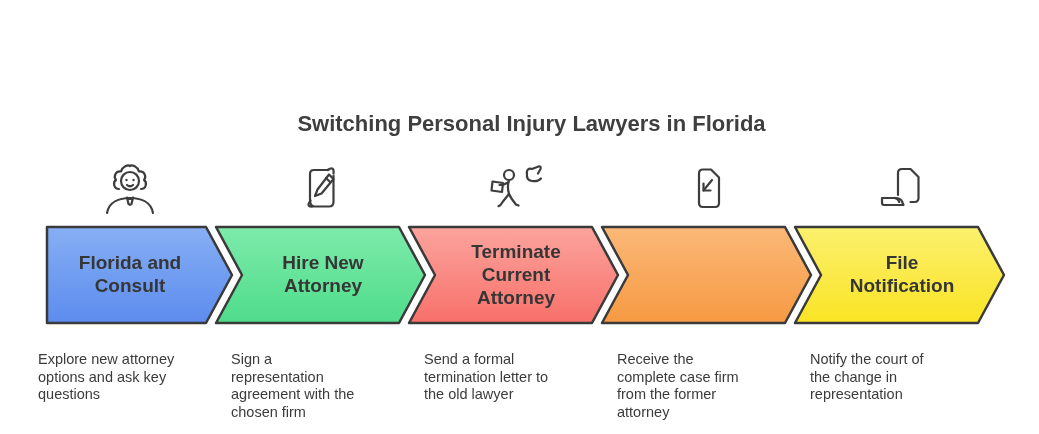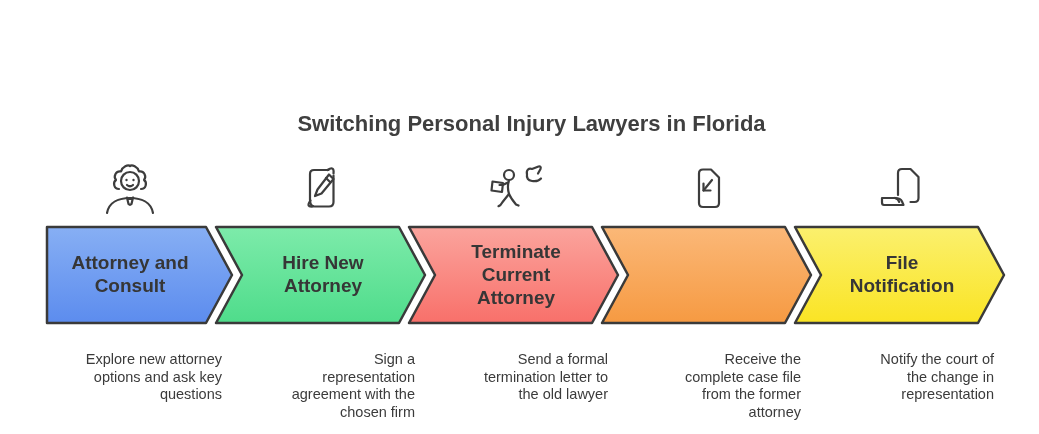--- a/index.html
+++ b/index.html
@@ -8,21 +8,21 @@
   .title{position:absolute;top:99px;left:0;width:100%;margin:12px;text-align:center;
          font-size:22px;font-weight:bold;color:#3f3f3f;}
   .arrows{position:absolute;top:0;left:0;}
   .step-icon{position:absolute;top:160px;width:60px;height:58px;transform:translateX(-50%);}
   .icon{stroke:#3d3d3d;stroke-width:2.2;fill:none;stroke-linecap:round;stroke-linejoin:round;}
   .icon .dot{fill:#3d3d3d;stroke:none;}
   .step-label{position:absolute;top:274px;transform:translate(-50%,-50%);width:176px;
               text-align:center;font-size:19px;font-weight:bold;color:#363636;
               line-height:23px;white-space:pre-line;}
   .step-desc{position:absolute;top:351px;transform:translateX(-50%);width:184px;
-             text-align:right;font-size:14.5px;color:#3b3b3b;line-height:17.5px;
+             text-align:left;font-size:14.5px;color:#3b3b3b;line-height:17.5px;
              white-space:pre-line;}
 </style>
 </head>
 <body>
 
 <div class="canvas">
 
   <h1 class="title">Switching Personal Injury Lawyers in Florida</h1>
 
   <svg class="arrows" width="1039" height="434" viewBox="0 0 1039 434">
@@ -57,21 +57,21 @@
 
   <svg class="step-icon icon" style="left:130px" viewBox="0 0 60 56">
     <path d="M7,52 C9,41 19,37 30,37 C41,37 51,41 53,52"></path>
     <path d="M19,28 C14,28 12.5,21.5 16,19 C13,15.5 16,9.5 21,10.5 C22.5,5.5 28,3.5 30,5 C32,3.5 37.5,5.5 39,10.5 C44,9.5 47,15.5 44,19 C47.5,21.5 46,28 41,28"></path>
     <circle cx="30" cy="20" r="9"></circle>
     <circle cx="26.5" cy="19" r="1.2" class="dot"></circle>
     <circle cx="33.5" cy="19" r="1.2" class="dot"></circle>
     <path d="M27,24 Q30,26.5 33,24"></path>
     <path d="M27,36.5 Q30,39 33,36.5 L31.5,43 Q30,44.5 28.5,43 Z"></path>
   </svg>
-  <div class="step-label" style="left:130px">Attorney and
+  <div class="step-label" style="left:130px">Florida and
 Consult</div>
   <div class="step-desc" style="left:130px">Explore new attorney
 options and ask key
 questions</div>
 
   <svg class="step-icon icon" style="left:323px" viewBox="0 0 60 56">
     <path d="M35.5,9 H21 Q17,9 17,13 V39 Q17,45.5 21.5,45.5 H36 Q40.5,45.5 40.5,41 V14.5"></path>
     <path d="M34.5,9 Q41.5,4.5 40.5,12.5"></path>
     <path d="M17.5,39.5 Q12.5,46.5 20,45.4"></path>
     <path d="M36,13.5 L40.5,18 L28.5,32.5 L22,35 L24.5,28.5 Z"></path>
@@ -100,21 +100,21 @@
   <div class="step-desc" style="left:516px">Send a formal
 termination letter to
 the old lawyer</div>
 
   <svg class="step-icon icon" style="left:709px" viewBox="0 0 60 56">
     <path d="M24,8.5 H32 L40,16.5 V42 Q40,46 36,46 H24 Q20,46 20,42 V12.5 Q20,8.5 24,8.5 Z"></path>
     <path d="M33,19 L24.5,29.5"></path>
     <path d="M24.5,22.5 V29.5 H31.5"></path>
   </svg>
   <div class="step-desc" style="left:709px">Receive the
-complete case file
+complete case firm
 from the former
 attorney</div>
 
   <svg class="step-icon icon" style="left:902px" viewBox="0 0 60 56">
     <path d="M26,34 V12 Q26,8 30,8 H38.5 L46.5,16 V37 Q46.5,41 42.5,41 H38.5"></path>
     <path d="M10,37 H23 Q28.5,37 30,40.5 L31.5,44 H12 Q10,44 10,41.5 Z"></path>
     <path d="M23,37 Q26.5,38.2 27.2,41"></path>
   </svg>
   <div class="step-label" style="left:902px">File
 Notification</div>

